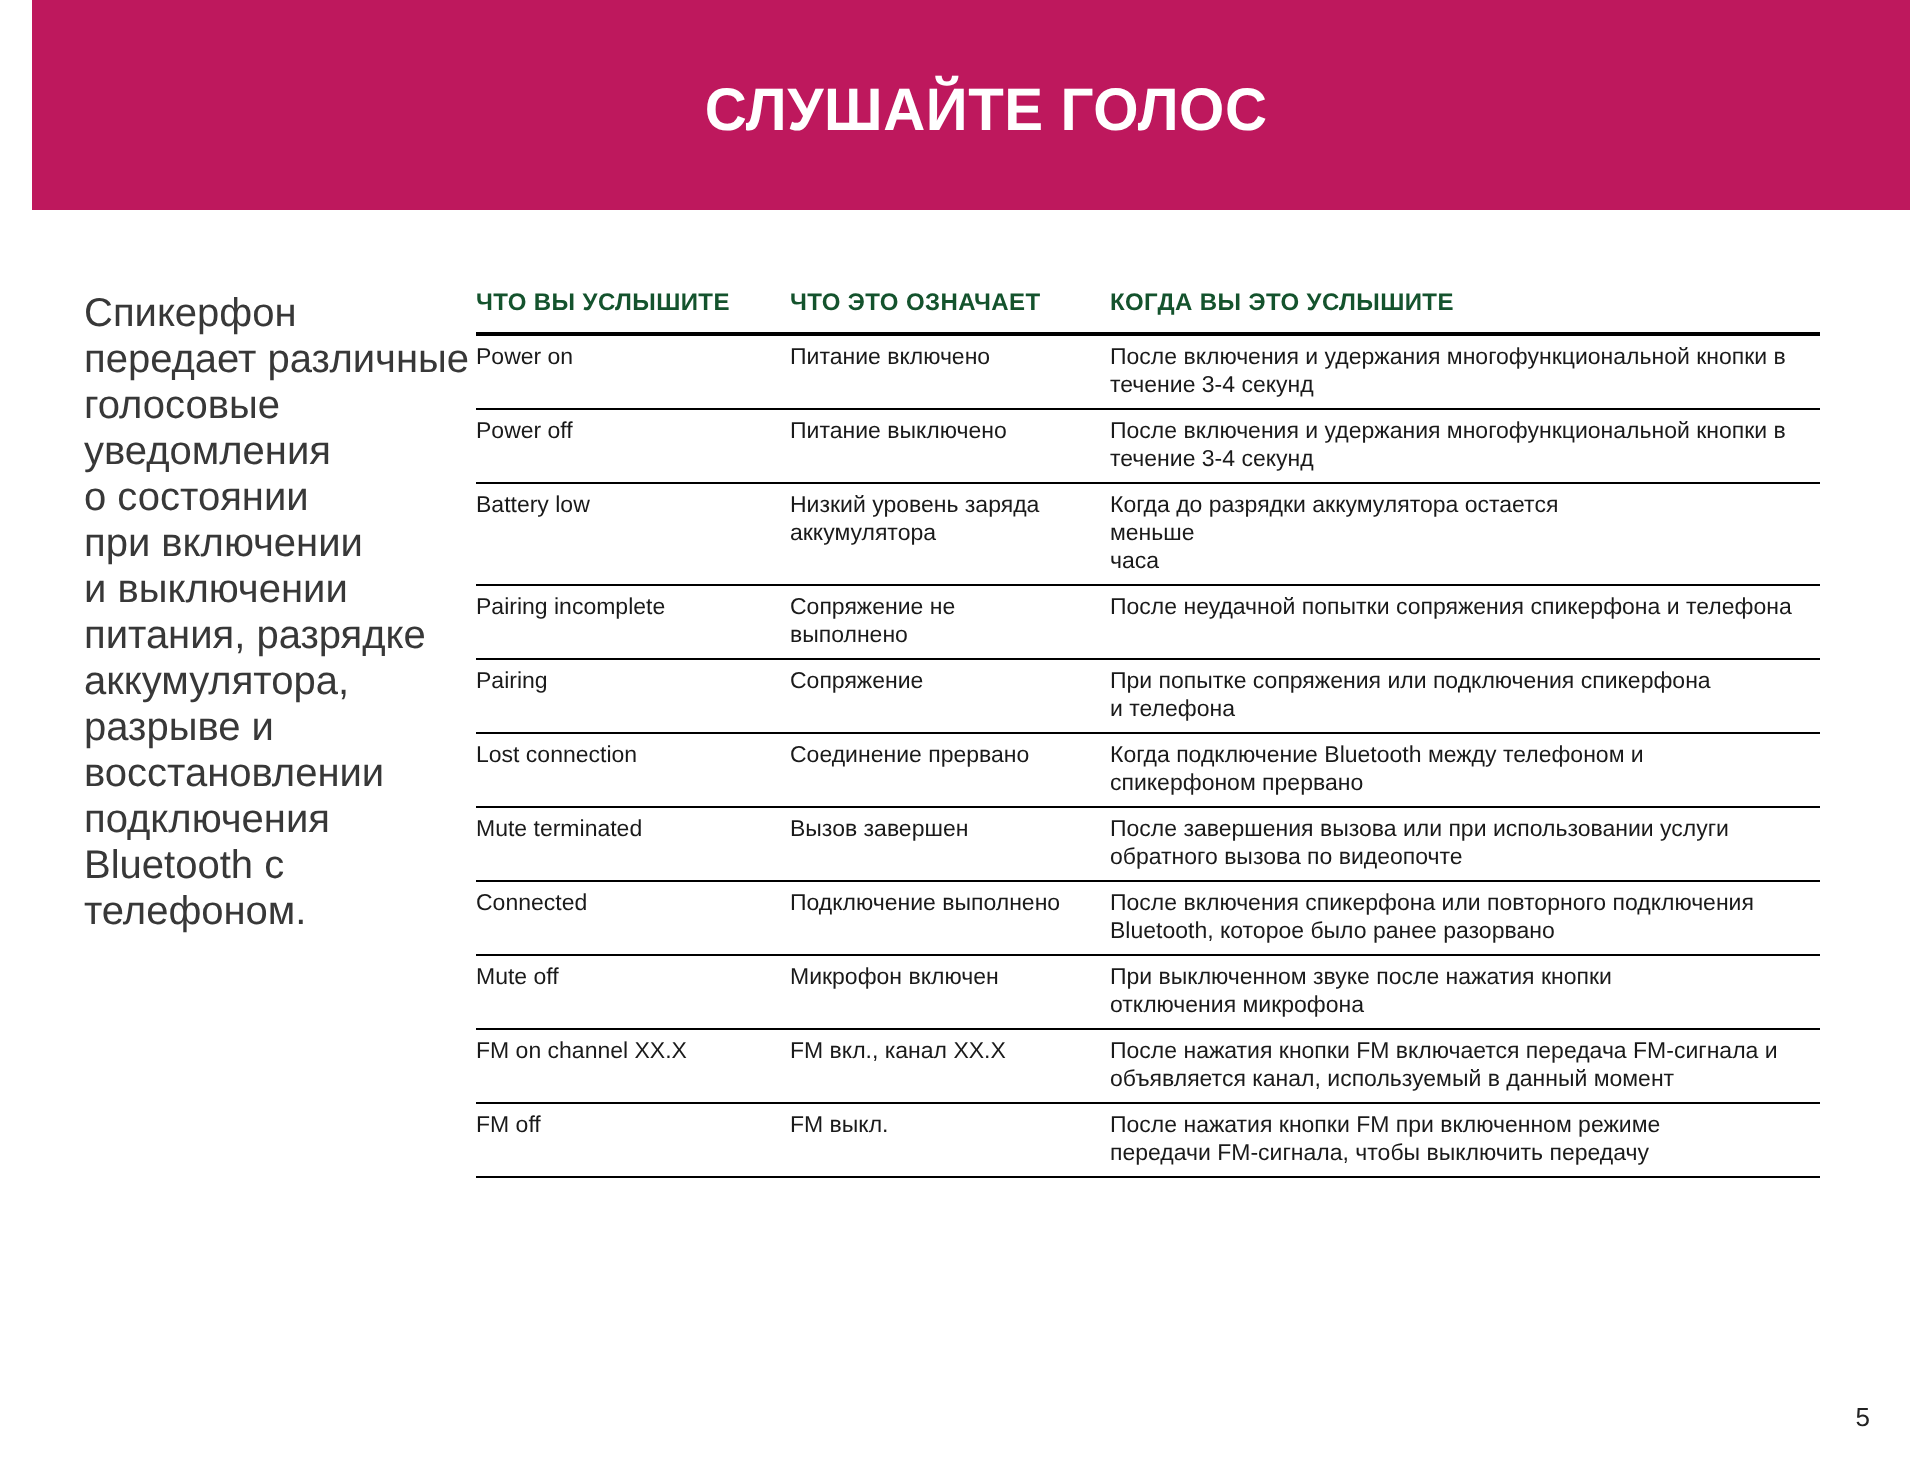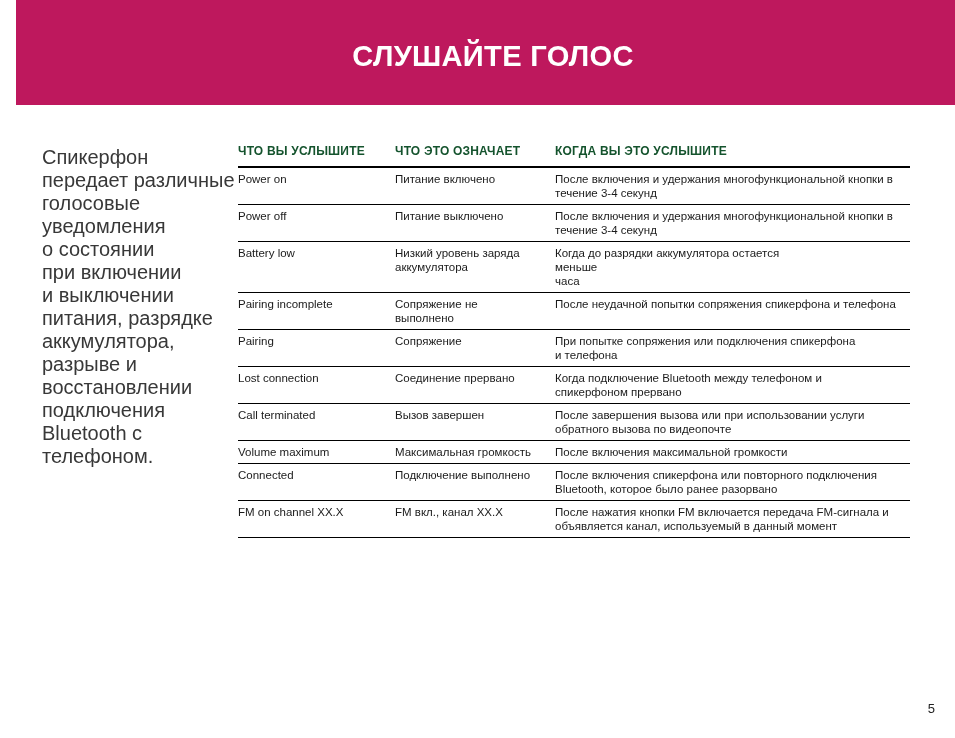--- a/index.html
+++ b/index.html
@@ -160,47 +160,54 @@
   </tr>
 
   <tr>
     <td>Lost connection</td>
     <td>Соединение прервано</td>
     <td>Когда подключение Bluetooth между телефоном и
 спикерфоном прервано</td>
   </tr>
 
   <tr>
-    <td>Call terminated</td>
+    <td>Mute terminated</td>
     <td>Вызов завершен</td>
     <td>После завершения вызова или при использовании услуги
 обратного вызова по видеопочте</td>
   </tr>
 
-  <tr>
-    <td>Volume maximum</td>
-    <td>Максимальная громкость</td>
-    <td>После включения максимальной громкости</td>
-  </tr>
 
   <tr>
     <td>Connected</td>
     <td>Подключение выполнено</td>
     <td>После включения спикерфона или повторного подключения
 Bluetooth, которое было ранее разорвано</td>
   </tr>
 
 
+  <tr>
+    <td>Mute off</td>
+    <td>Микрофон включен</td>
+    <td>При выключенном звуке после нажатия кнопки
+отключения микрофона</td>
+  </tr>
 
   <tr>
     <td>FM on channel XX.X</td>
     <td>FM вкл., канал XX.X</td>
     <td>После нажатия кнопки FM включается передача FM-сигнала и
 объявляется канал, используемый в данный момент</td>
   </tr>
 
 
+  <tr>
+    <td>FM off</td>
+    <td>FM выкл.</td>
+    <td>После нажатия кнопки FM при включенном режиме
+передачи FM-сигнала, чтобы выключить передачу</td>
+  </tr>
 </tbody>
   </table>
 
   <span class="page-number">5</span>
 
 </div>
 
 </body></html>

